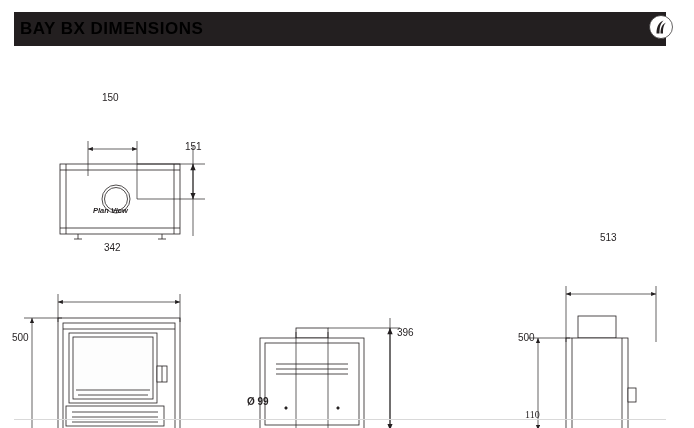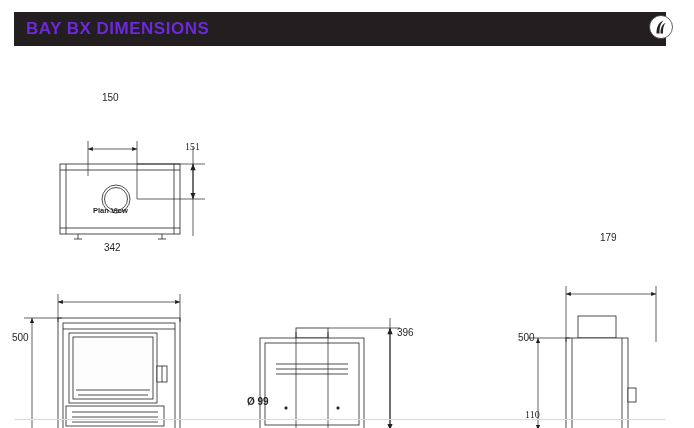--- a/index.html
+++ b/index.html
@@ -20,26 +20,26 @@
   #header-bar {
     position: absolute;
     left: 14px;
     top: 12px;
     width: 652px;
     height: 34px;
     background: #231f20;
   }
   #header-title {
     position: absolute;
-    left: 26px;
+    left: 20px;
     top: 20px;
     font-size: 17px;
     font-weight: bold;
     letter-spacing: 0.5px;
-    color: #6d28d9;
+    color: #000000;
     line-height: 18px;
   }
   #brand-logo {
     position: absolute;
     right: 18px;
     top: 14px;
     width: 30px;
     height: 30px;
   }
 
@@ -239,33 +239,33 @@
         <line x1="552" y1="412" x2="572" y2="412" marker-end="url(#arrEnd)"></line>
         <line x1="628" y1="412" x2="648" y2="412" marker-start="url(#arrStart)"></line>
       </g>
 
     </g>
   </svg>
 
   
   <div class="dim-label" style="left:102px; top:46px;">150</div>
 
-  <div class="dim-label" style="left:185px; top:95px;font-family:Liberation Serif, serif;">151</div>
-
-  <div class="caption" style="left:93px; top:160px;">Plan View</div>
+  <div class="dim-label" style="left:185px; top:95px;">151</div>
+
+  <div class="caption" style="left:93px; top:160px;font-style:italic;">Plan View</div>
 
   <div class="dim-label" style="left:104px; top:196px;">342</div>
 
   <div class="dim-label" style="left:12px; top:286px;">500</div>
 
   <div class="dim-label" style="left:397px; top:281px;">396</div>
 
   <div class="dim-label" style="left:247px; top:350px;font-weight:bold;">Ø 99</div>
 
-  <div class="dim-label" style="left:600px; top:186px;">179</div>
+  <div class="dim-label" style="left:600px; top:186px;">513</div>
 
   <div class="dim-label" style="left:518px; top:286px;">500</div>
 
   <div class="dim-label" style="left:525px; top:363px;font-family:Liberation Serif, serif;">110</div>
 
 </div>
 
 <div id="bottom-rule"></div>
 
 </body></html>

